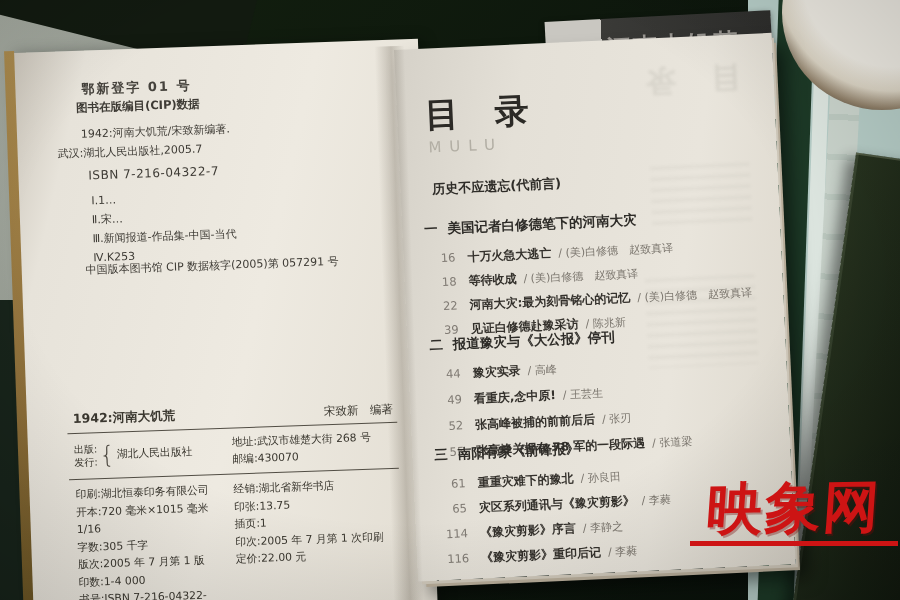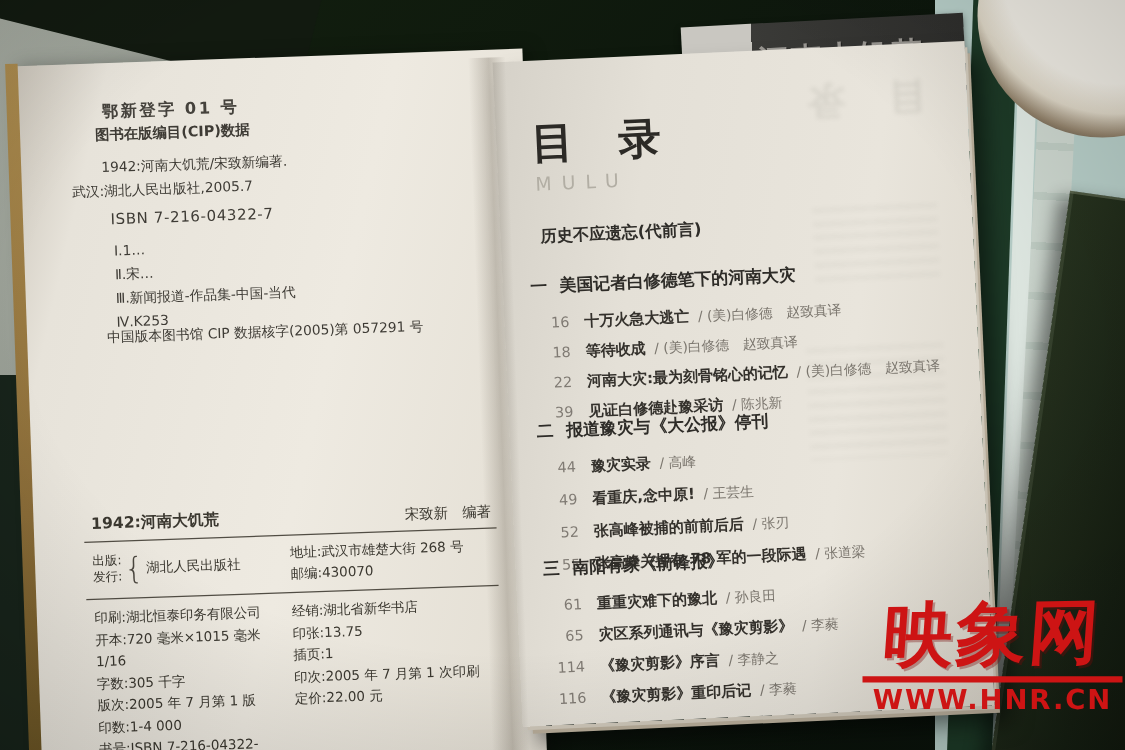--- a/index.html
+++ b/index.html
@@ -264,16 +264,15 @@
       </div>
     </div>
   </div>
 
   <div class="abs gutter"></div>
   <div class="abs vignette"></div>
 
   <div class="abs watermark">
     <div class="wm-logo">映象网</div>
     <div class="wm-bar"></div>
-    <div class="wm-url">WWW.HNR.CN</div>
   </div>
 
 </div>
 
 </body></html>

